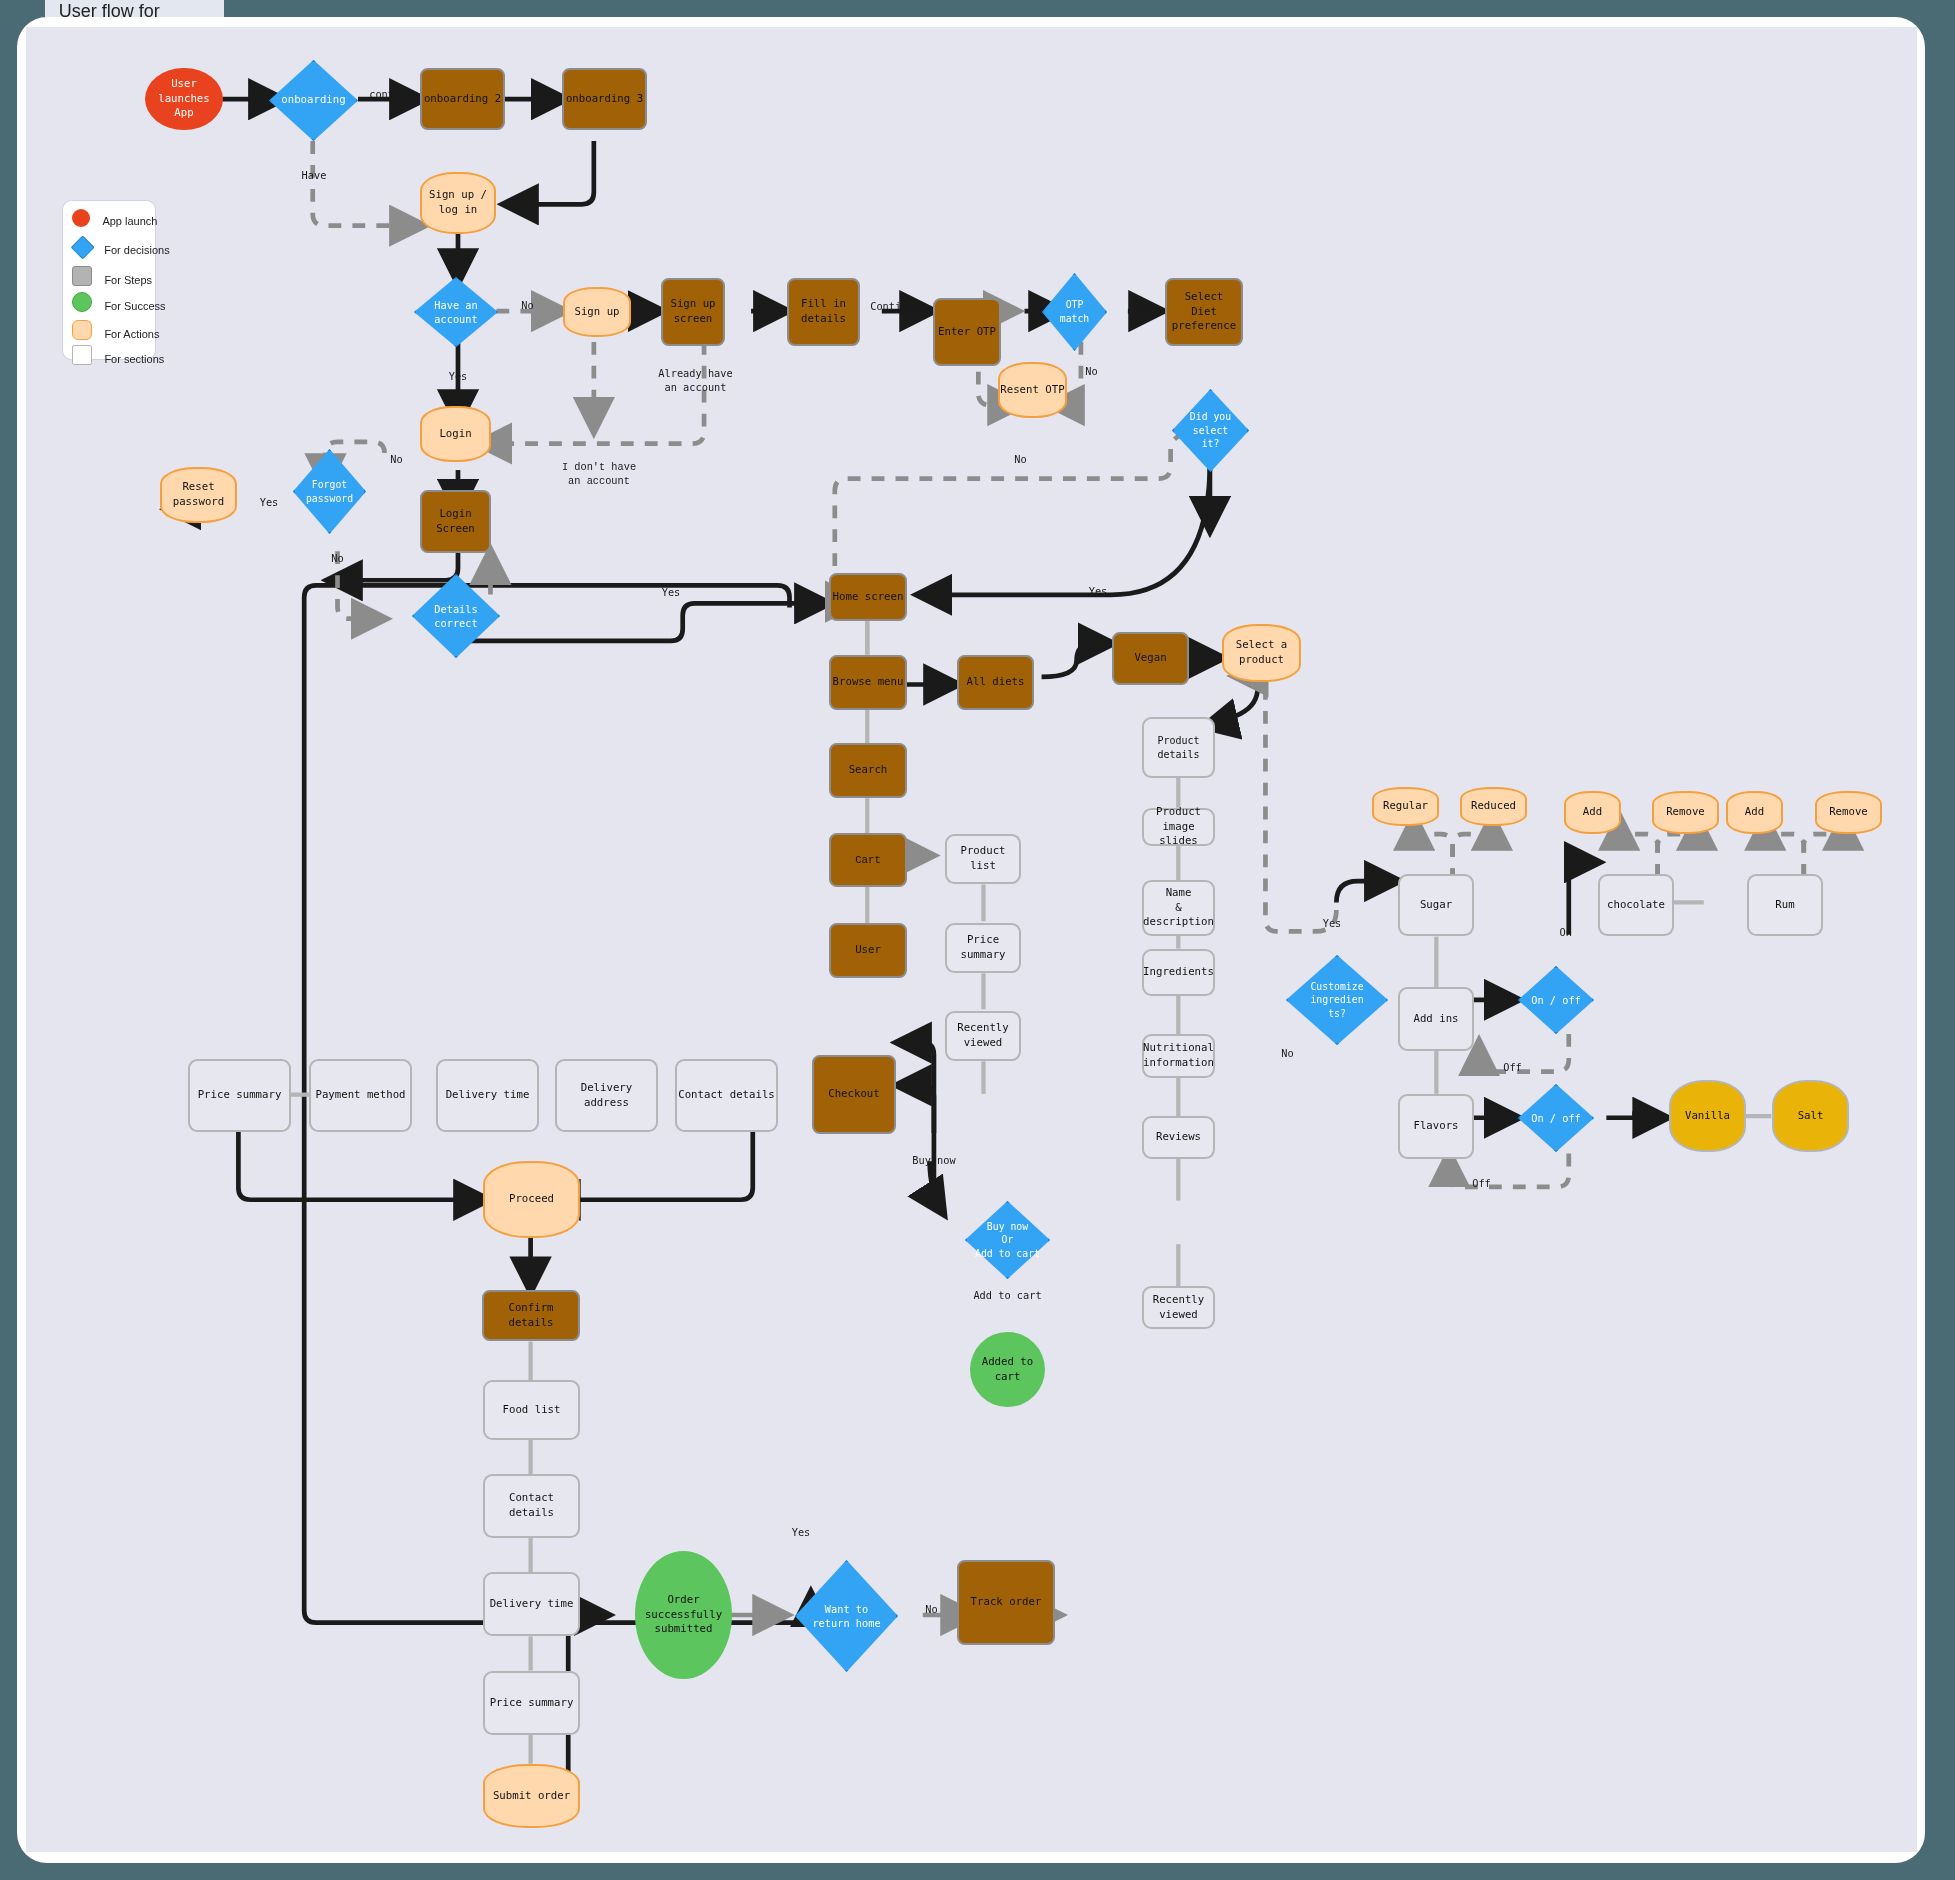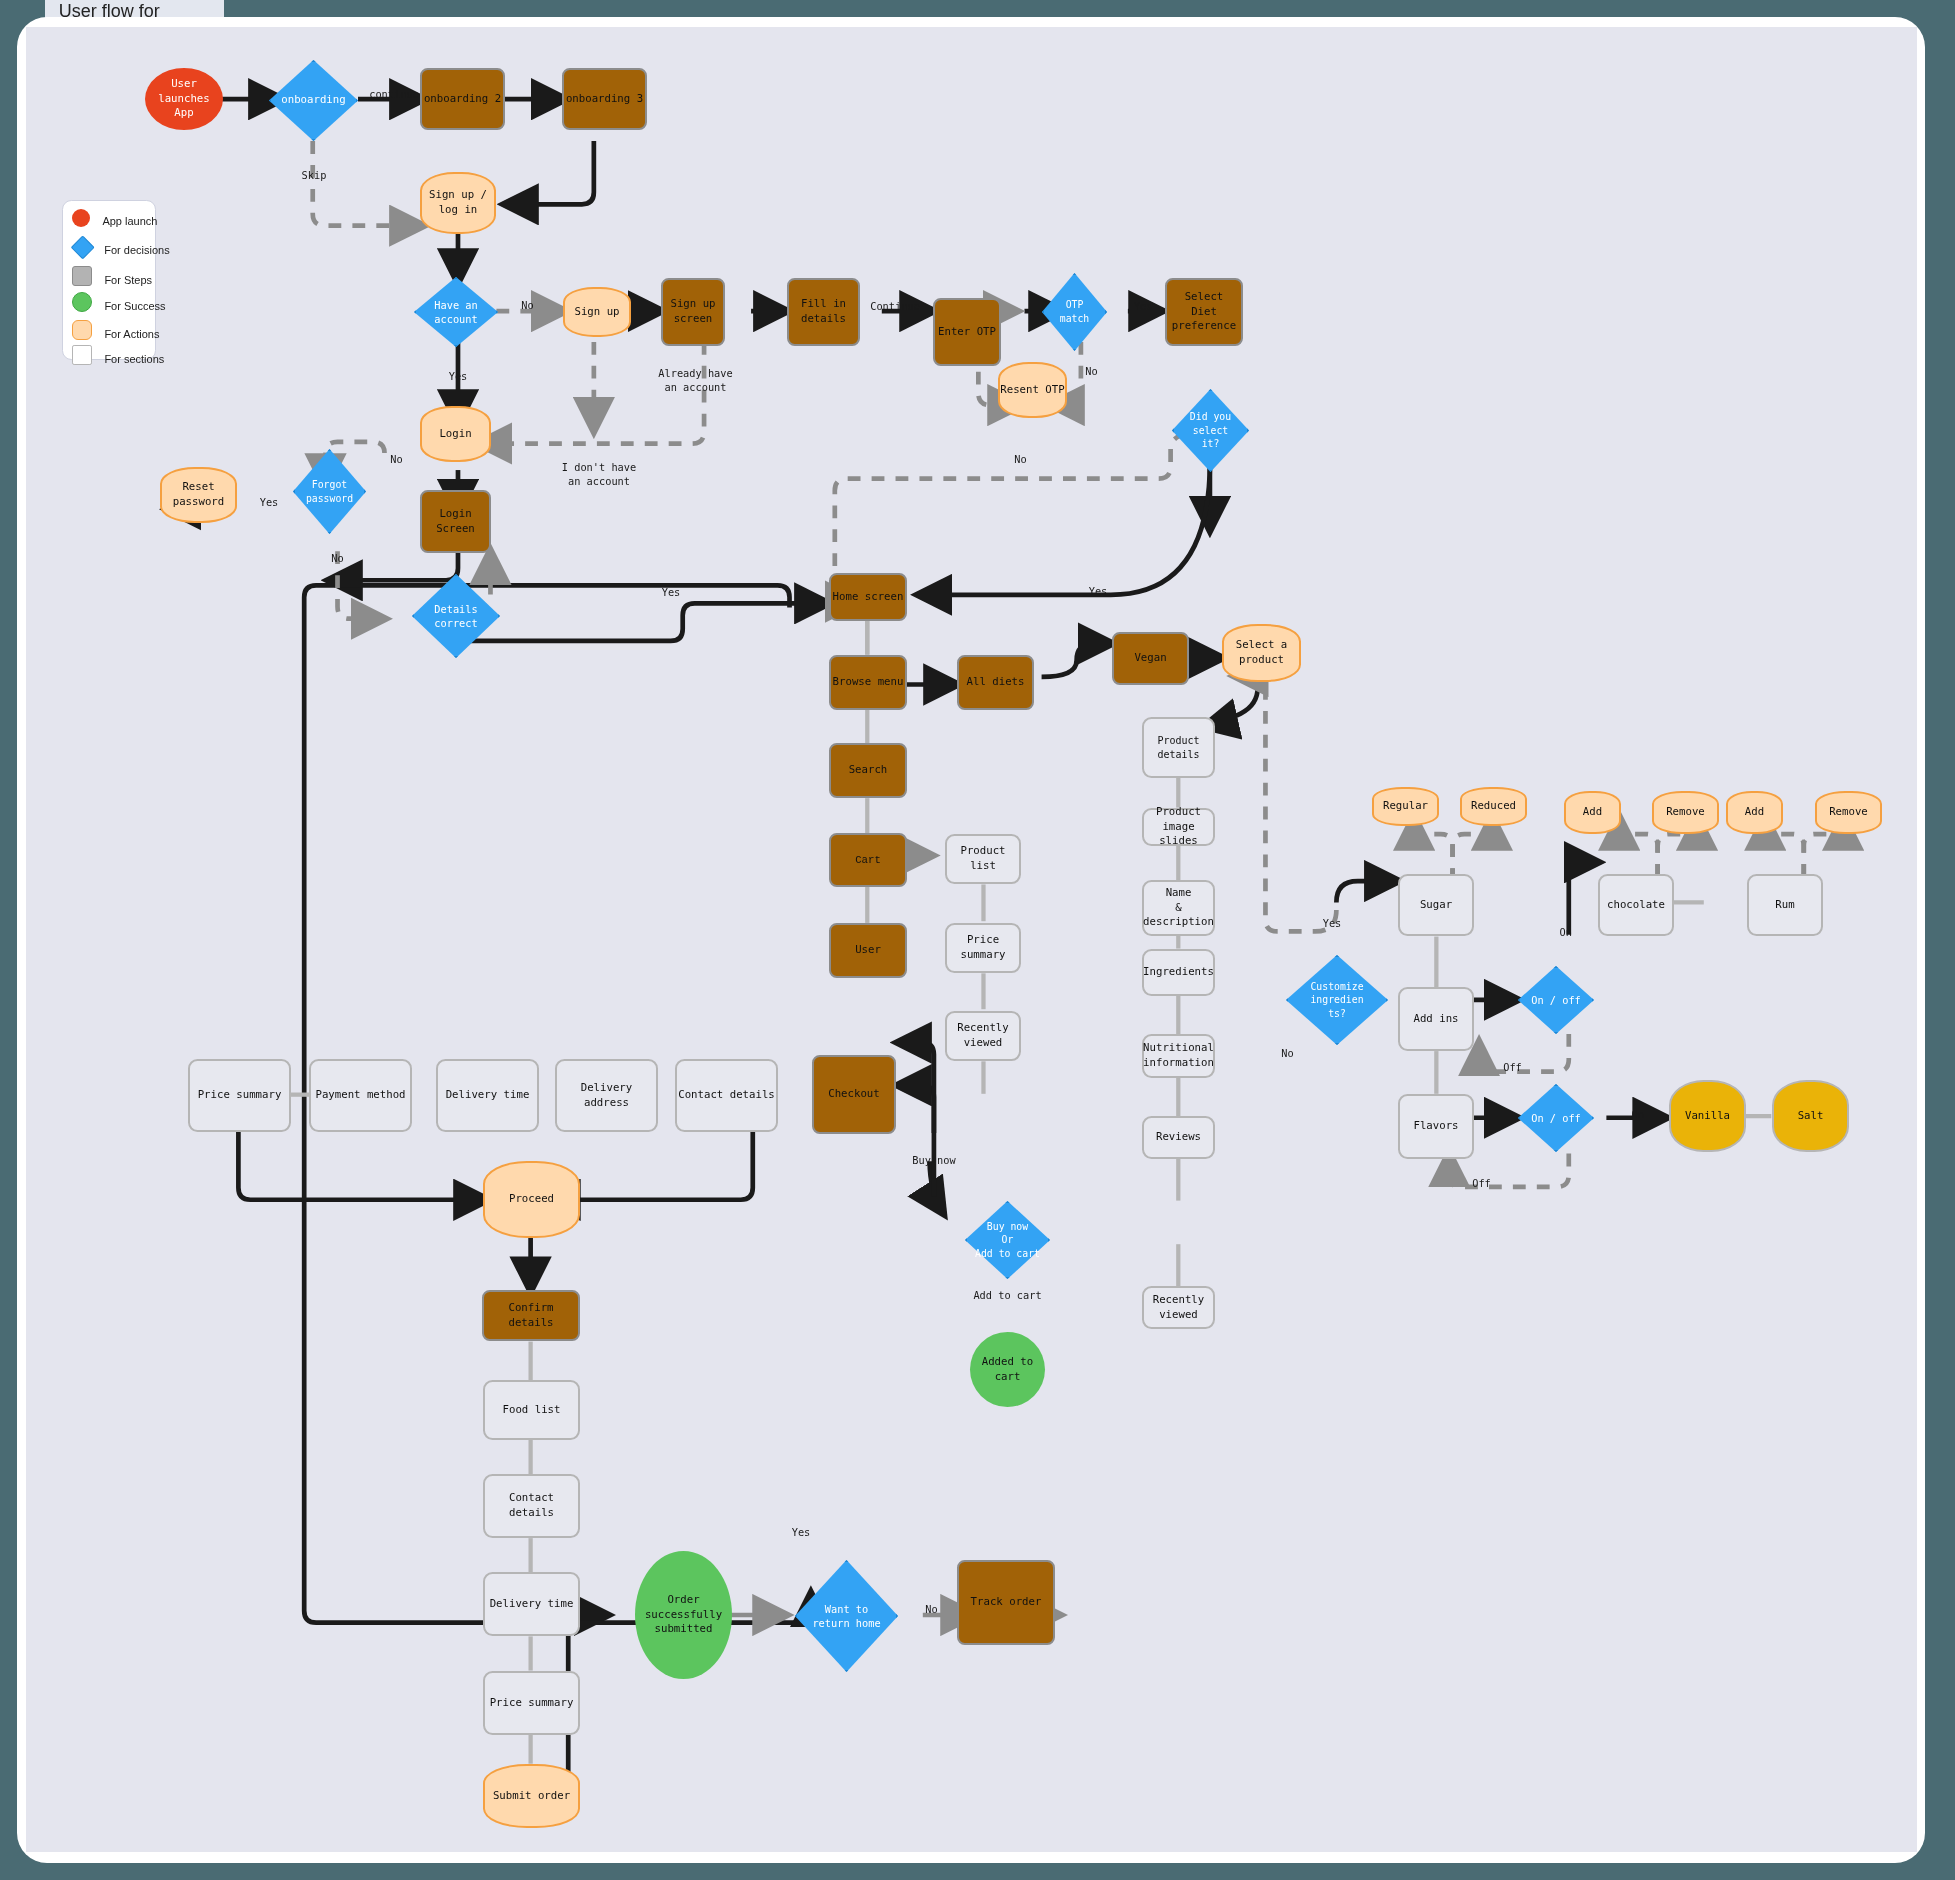--- a/index.html
+++ b/index.html
@@ -360,34 +360,34 @@
 
   <div class="node n-decision" style="left:795px;top:1560px;width:103px;height:112px;font-size:10.3px;">
     <div class="dshape" style="clip-path:polygon(50% 0,100% 50%,50% 100%,0 50%);"></div>
     <div class="lbl">Want to
 return home</div>
   </div>
 
   <div class="node n-step" style="left:957px;top:1560px;width:98px;height:85px;font-size:10.7px;">Track order</div>
 
   <div class="edge-label" style="left:366px;top:88px;width:56px;">continue</div>
-  <div class="edge-label" style="left:295px;top:169px;width:38px;">Skip</div>
+  <div class="edge-label" style="left:295px;top:169px;width:38px;">Have</div>
   <div class="edge-label" style="left:516px;top:299px;width:23px;">No</div>
   <div class="edge-label" style="left:445px;top:370px;width:26px;">Yes</div>
   <div class="edge-label" style="left:657px;top:367px;width:77px;">Already have
 an account</div>
   <div class="edge-label" style="left:865px;top:300px;width:60px;">Continue</div>
   <div class="edge-label" style="left:1130px;top:300px;width:26px;">Yes</div>
   <div class="edge-label" style="left:1080px;top:365px;width:23px;">No</div>
   <div class="edge-label" style="left:1009px;top:453px;width:23px;">No</div>
   <div class="edge-label" style="left:1085px;top:585px;width:26px;">Yes</div>
   <div class="edge-label" style="left:256px;top:496px;width:26px;">Yes</div>
   <div class="edge-label" style="left:385px;top:453px;width:23px;">No</div>
   <div class="edge-label" style="left:326px;top:552px;width:23px;">No</div>
-  <div class="edge-label" style="left:552px;top:461px;width:94px;">I don't have
+  <div class="edge-label" style="left:552px;top:461px;width:94px;font-family:Liberation Mono, monospace;">I don't have
 an account</div>
   <div class="edge-label" style="left:658px;top:586px;width:26px;">Yes</div>
   <div class="edge-label" style="left:1319px;top:917px;width:26px;">Yes</div>
   <div class="edge-label" style="left:1276px;top:1047px;width:23px;">No</div>
   <div class="edge-label" style="left:1555px;top:926px;width:21.4px;">On</div>
   <div class="edge-label" style="left:1500px;top:1061px;width:25px;">Off</div>
   <div class="edge-label" style="left:1627px;top:1108px;width:21.4px;">On</div>
   <div class="edge-label" style="left:1469px;top:1177px;width:25px;">Off</div>
   <div class="edge-label" style="left:899px;top:1154px;width:70px;">Buy now</div>
   <div class="edge-label" style="left:968px;top:1289px;width:79px;">Add to cart</div>

